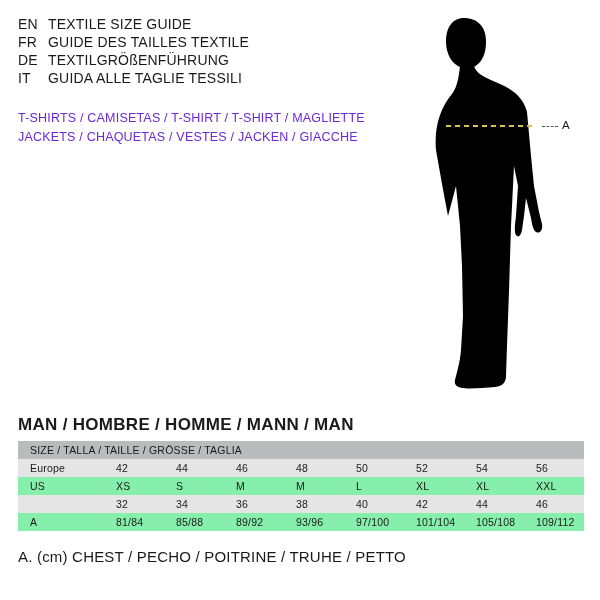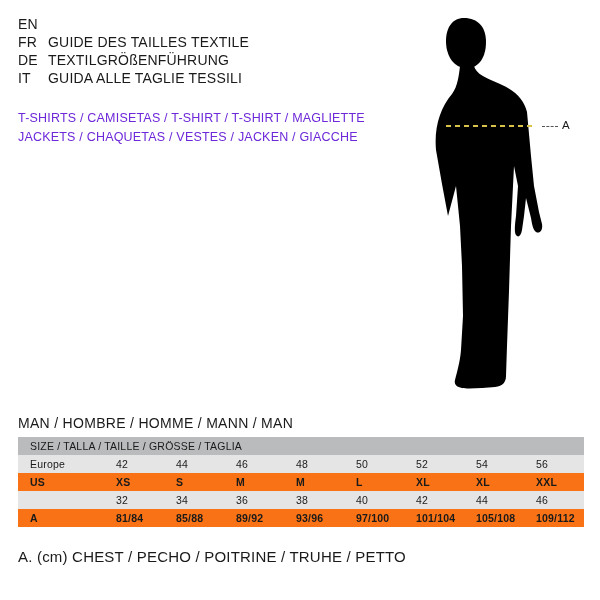--- a/index.html
+++ b/index.html
@@ -84,22 +84,22 @@
   }
 
   
   .table-block {
     position: absolute;
     left: 18px;
     top: 415px;
     width: 566px;
   }
   .man-title {
-    font-size: 14px;
-    font-weight: normal;
+    font-size: 17px;
+    font-weight: bold;
     letter-spacing: 0.3px;
     padding-bottom: 6px;
     color: #1a1a1a;
   }
   table.size-table {
     border-collapse: collapse;
     width: 566px;
     table-layout: fixed;
     font-size: 10.5px;
   }
@@ -109,22 +109,21 @@
     vertical-align: middle;
     color: #1a1a1a;
     letter-spacing: 0.2px;
   }
   tr.head-row td {
     background: #b9bbbd;
     font-weight: normal;
     font-size: 10.5px;
   }
   tr.shade td {
-    background: #f97316;
-    font-weight: bold;
+    background: #86efac;
   }
   tr.plain td {
     background: #e5e5e5;
   }
   .col-label { width: 86px; }
   .col-v { width: 60px; }
 
   .foot-note {
     position: absolute;
     left: 18px;
@@ -135,20 +134,21 @@
   }
 </style>
 </head>
 <body>
 
 <div class="page">
 
   <div class="lang-block">
     <div class="lang-row">
       <span class="lang-code">EN</span>
+      <span class="lang-text">TEXTILE SIZE GUIDE</span>
     </div>
     <div class="lang-row">
       <span class="lang-code">FR</span>
       <span class="lang-text">GUIDE DES TAILLES TEXTILE</span>
     </div>
     <div class="lang-row">
       <span class="lang-code">DE</span>
       <span class="lang-text">TEXTILGRÖßENFÜHRUNG</span>
     </div>
     <div class="lang-row">

